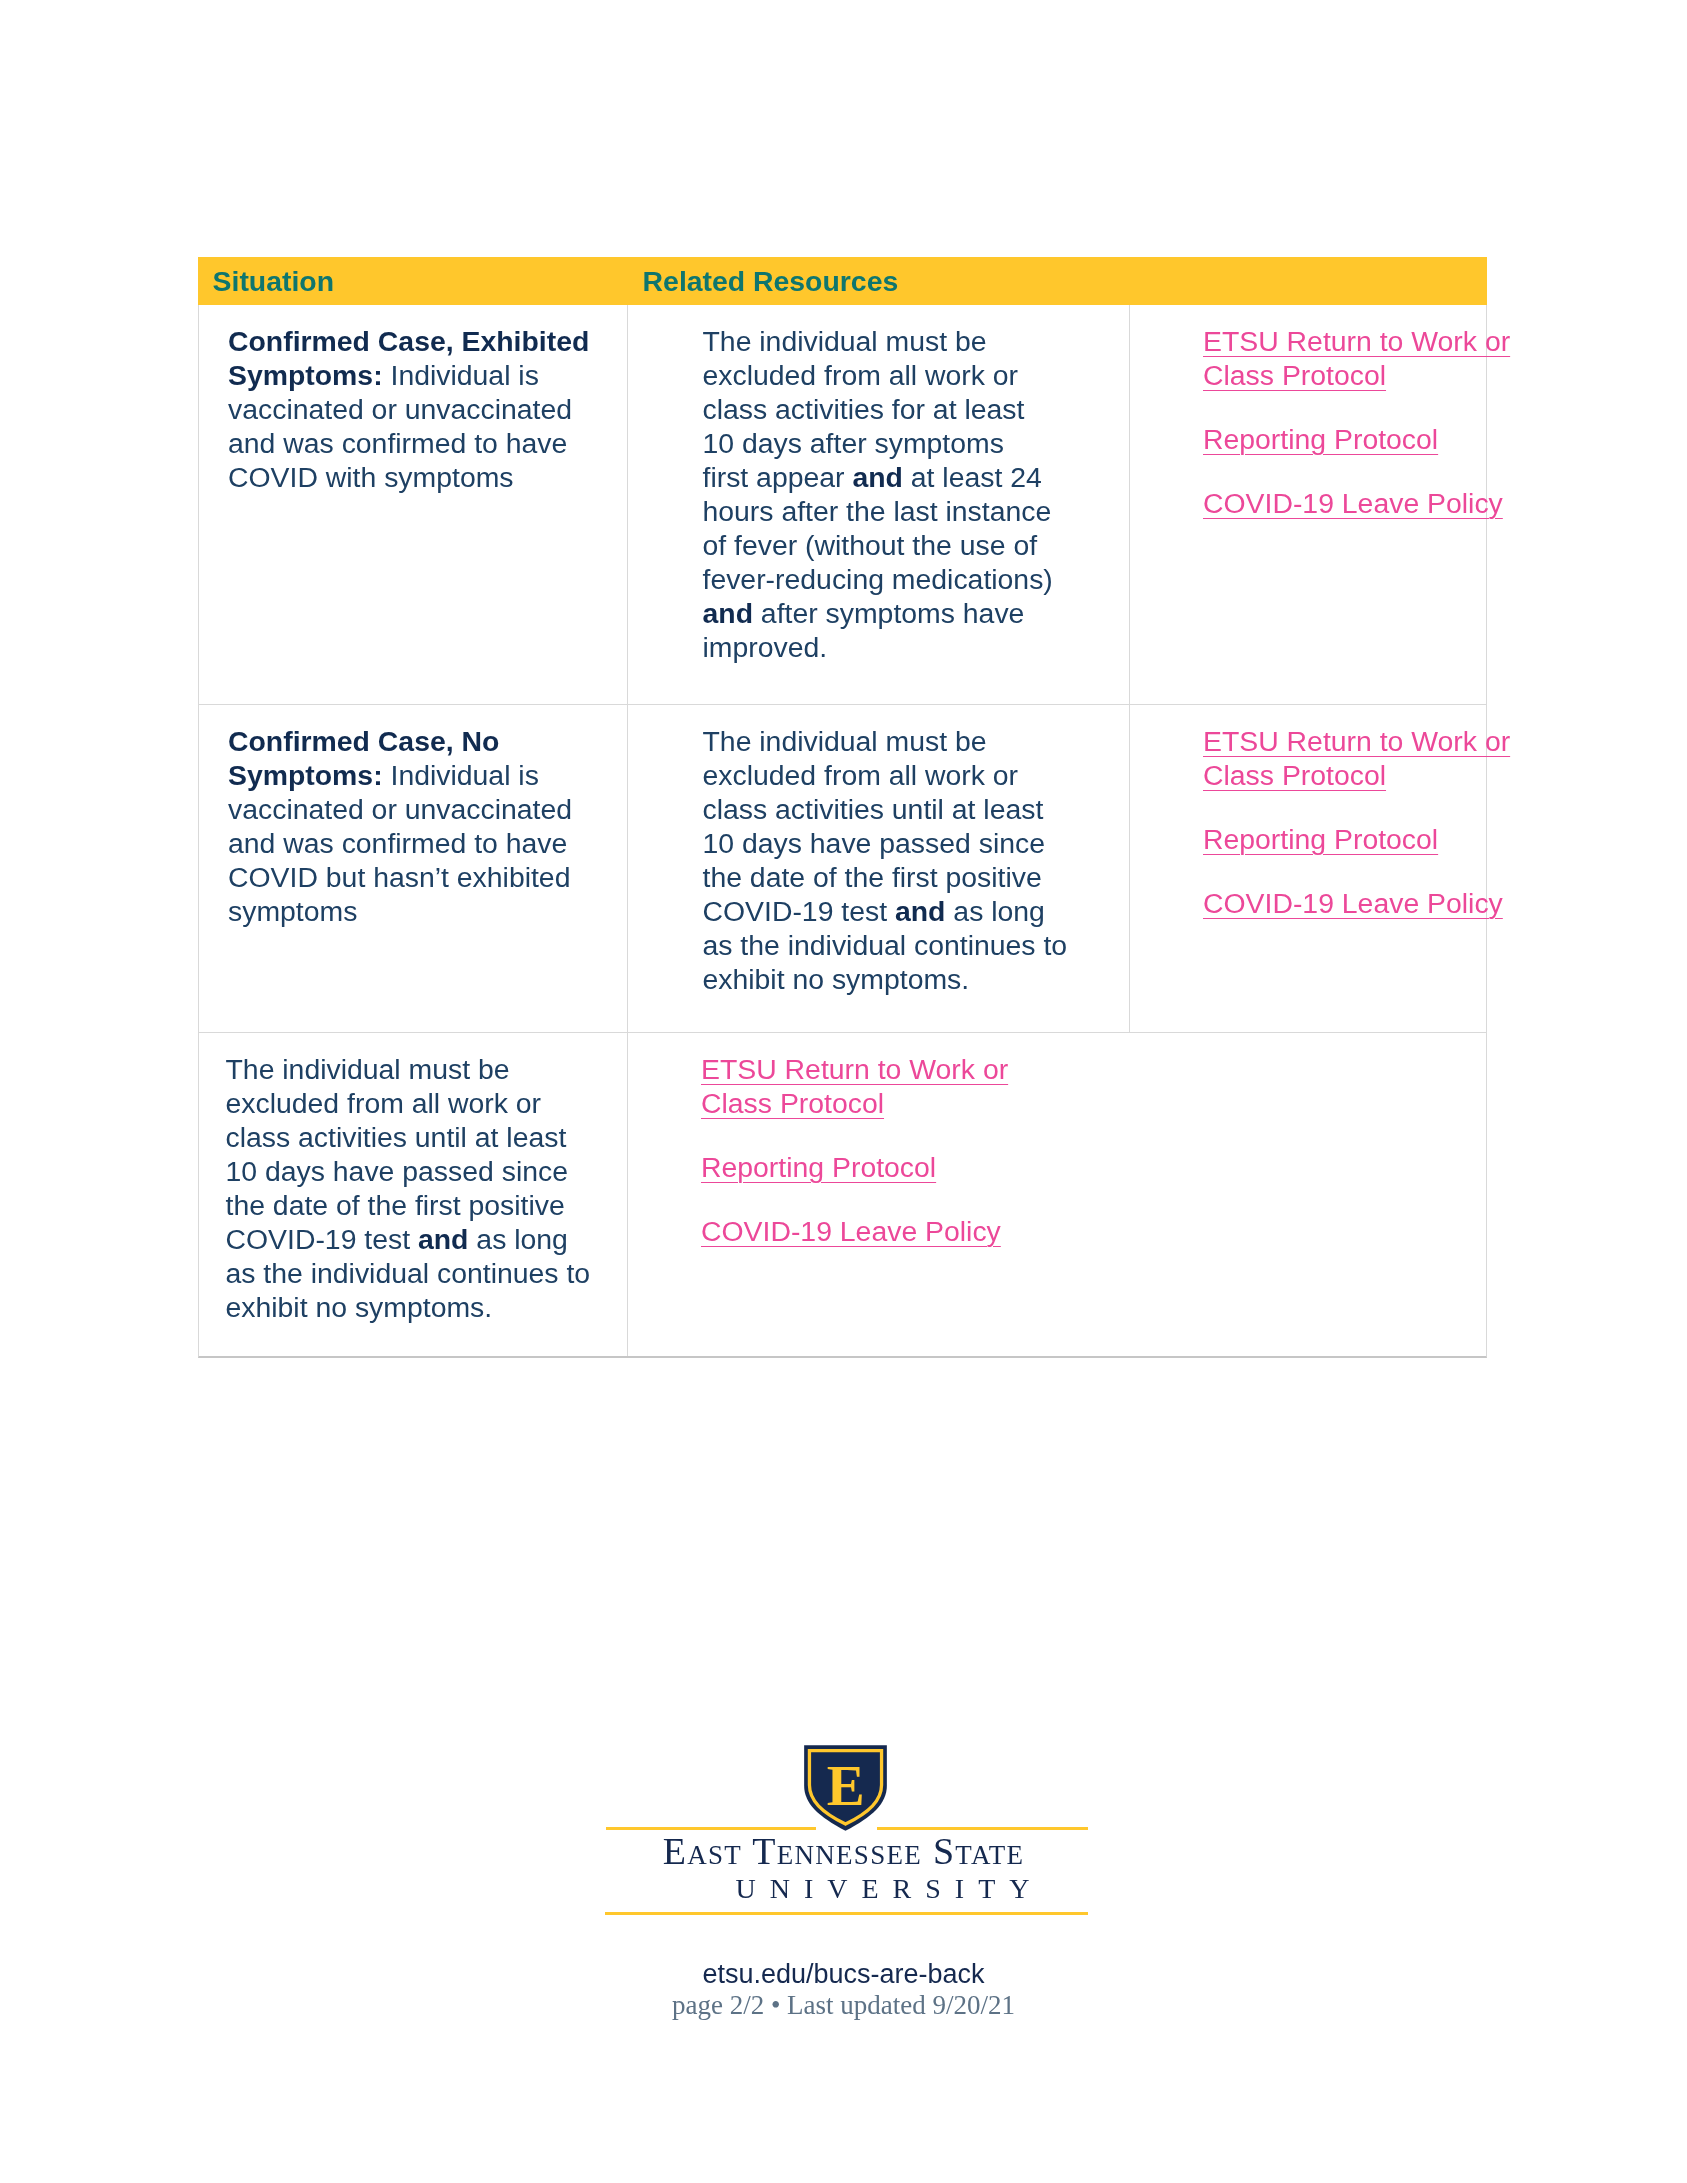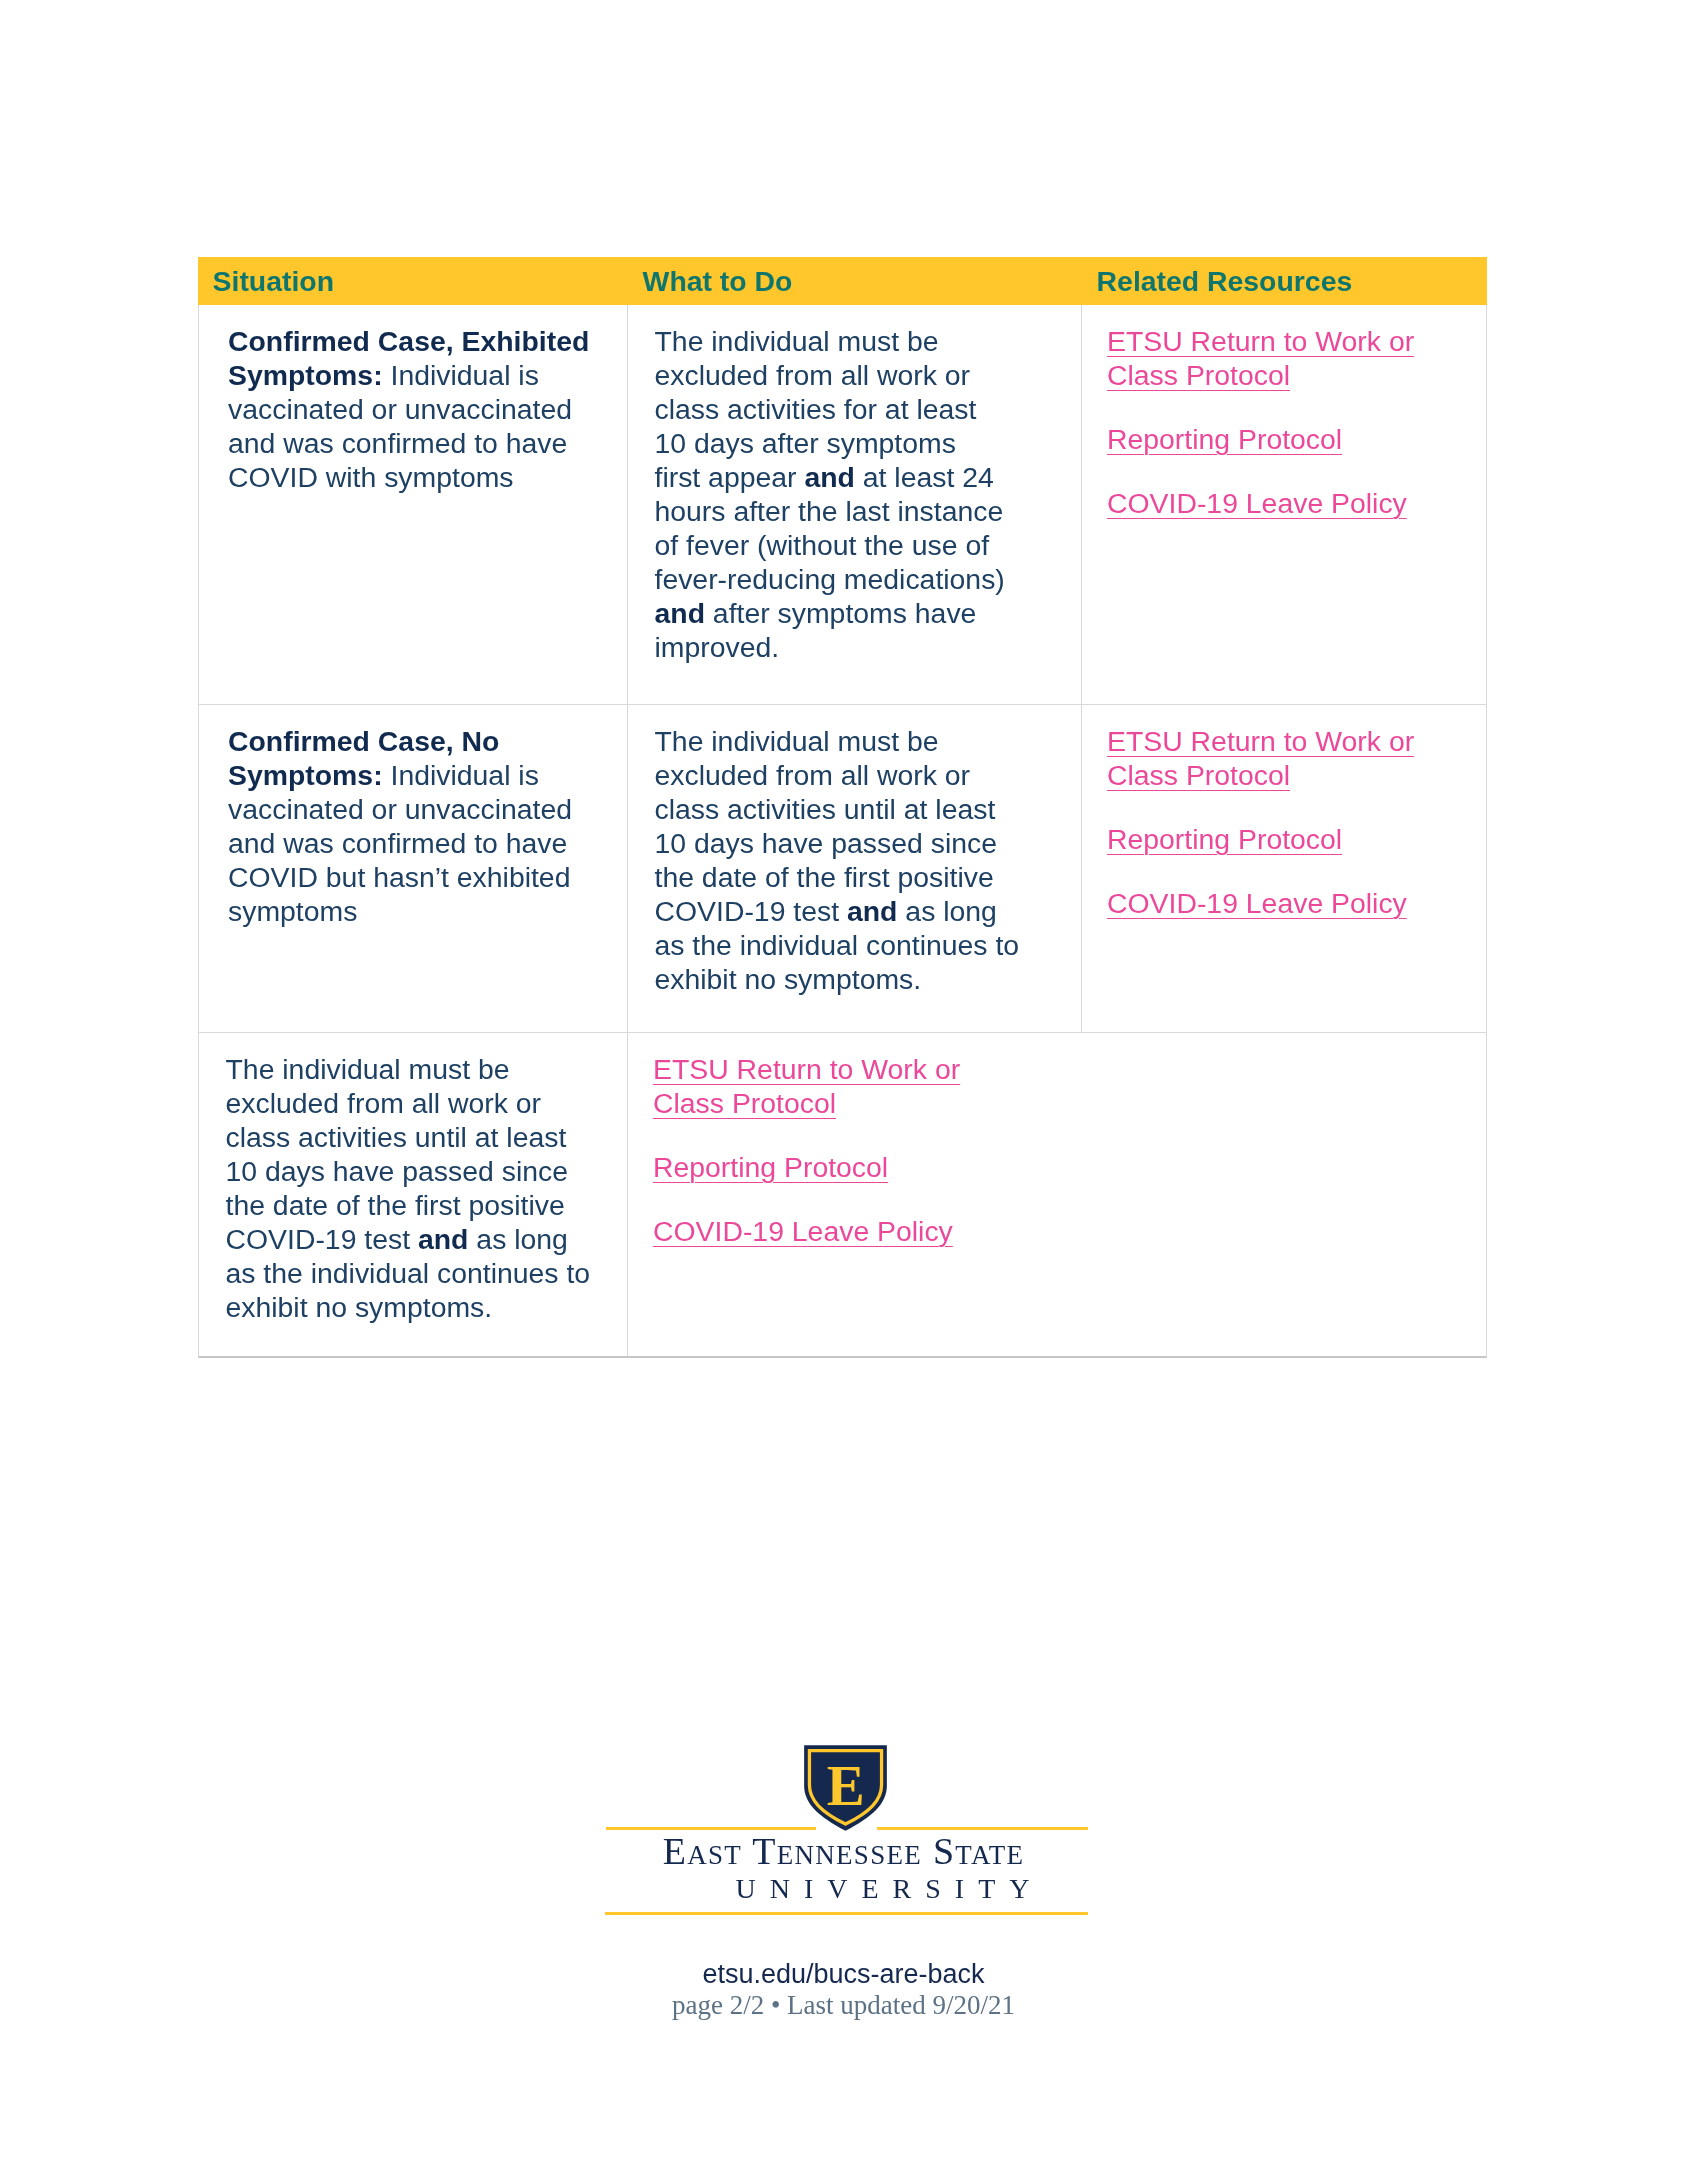--- a/index.html
+++ b/index.html
@@ -20,20 +20,21 @@
     color:#0f766e;font-weight:bold;font-size:28.4px;
     padding-left:14.6px;box-sizing:border-box;
   }
   .tbody{
     border-left:1.3px solid #D9D9D9;border-right:1.3px solid #D9D9D9;
     border-bottom:2px solid #C6C6C6;
   }
   .tr{
     display:grid;grid-template-columns:429px 454px 404px;
     box-sizing:border-box;
+    gap:48px;
   }
   .tr + .tr{border-top:1.3px solid #D9D9D9;}
   .tr-1{height:399px;}
   .tr-2{height:328px;}
   .tr-3{height:324px;}
   .td{
     box-sizing:border-box;
     padding:18.5px 13.2px 0 26.5px;
     font-size:28.4px;line-height:34px;color:#1E4063;
   }
@@ -84,21 +85,20 @@
   }
 </style>
 </head>
 <body>
 
 <div id="page">
 
   <div class="table-wrap">
     <div class="thead">
       <div class="th">Situation</div>
-      <div class="th">What to Do</div>
       <div class="th">Related Resources</div>
     </div>
     <div class="tbody">
 
       <div class="tr tr-1">
         <div class="td c1 rich"><span class="b">Confirmed Case, Exhibited
 Symptoms:</span><span> Individual is
 vaccinated or unvaccinated
 and was confirmed to have
 COVID with symptoms</span></div>

